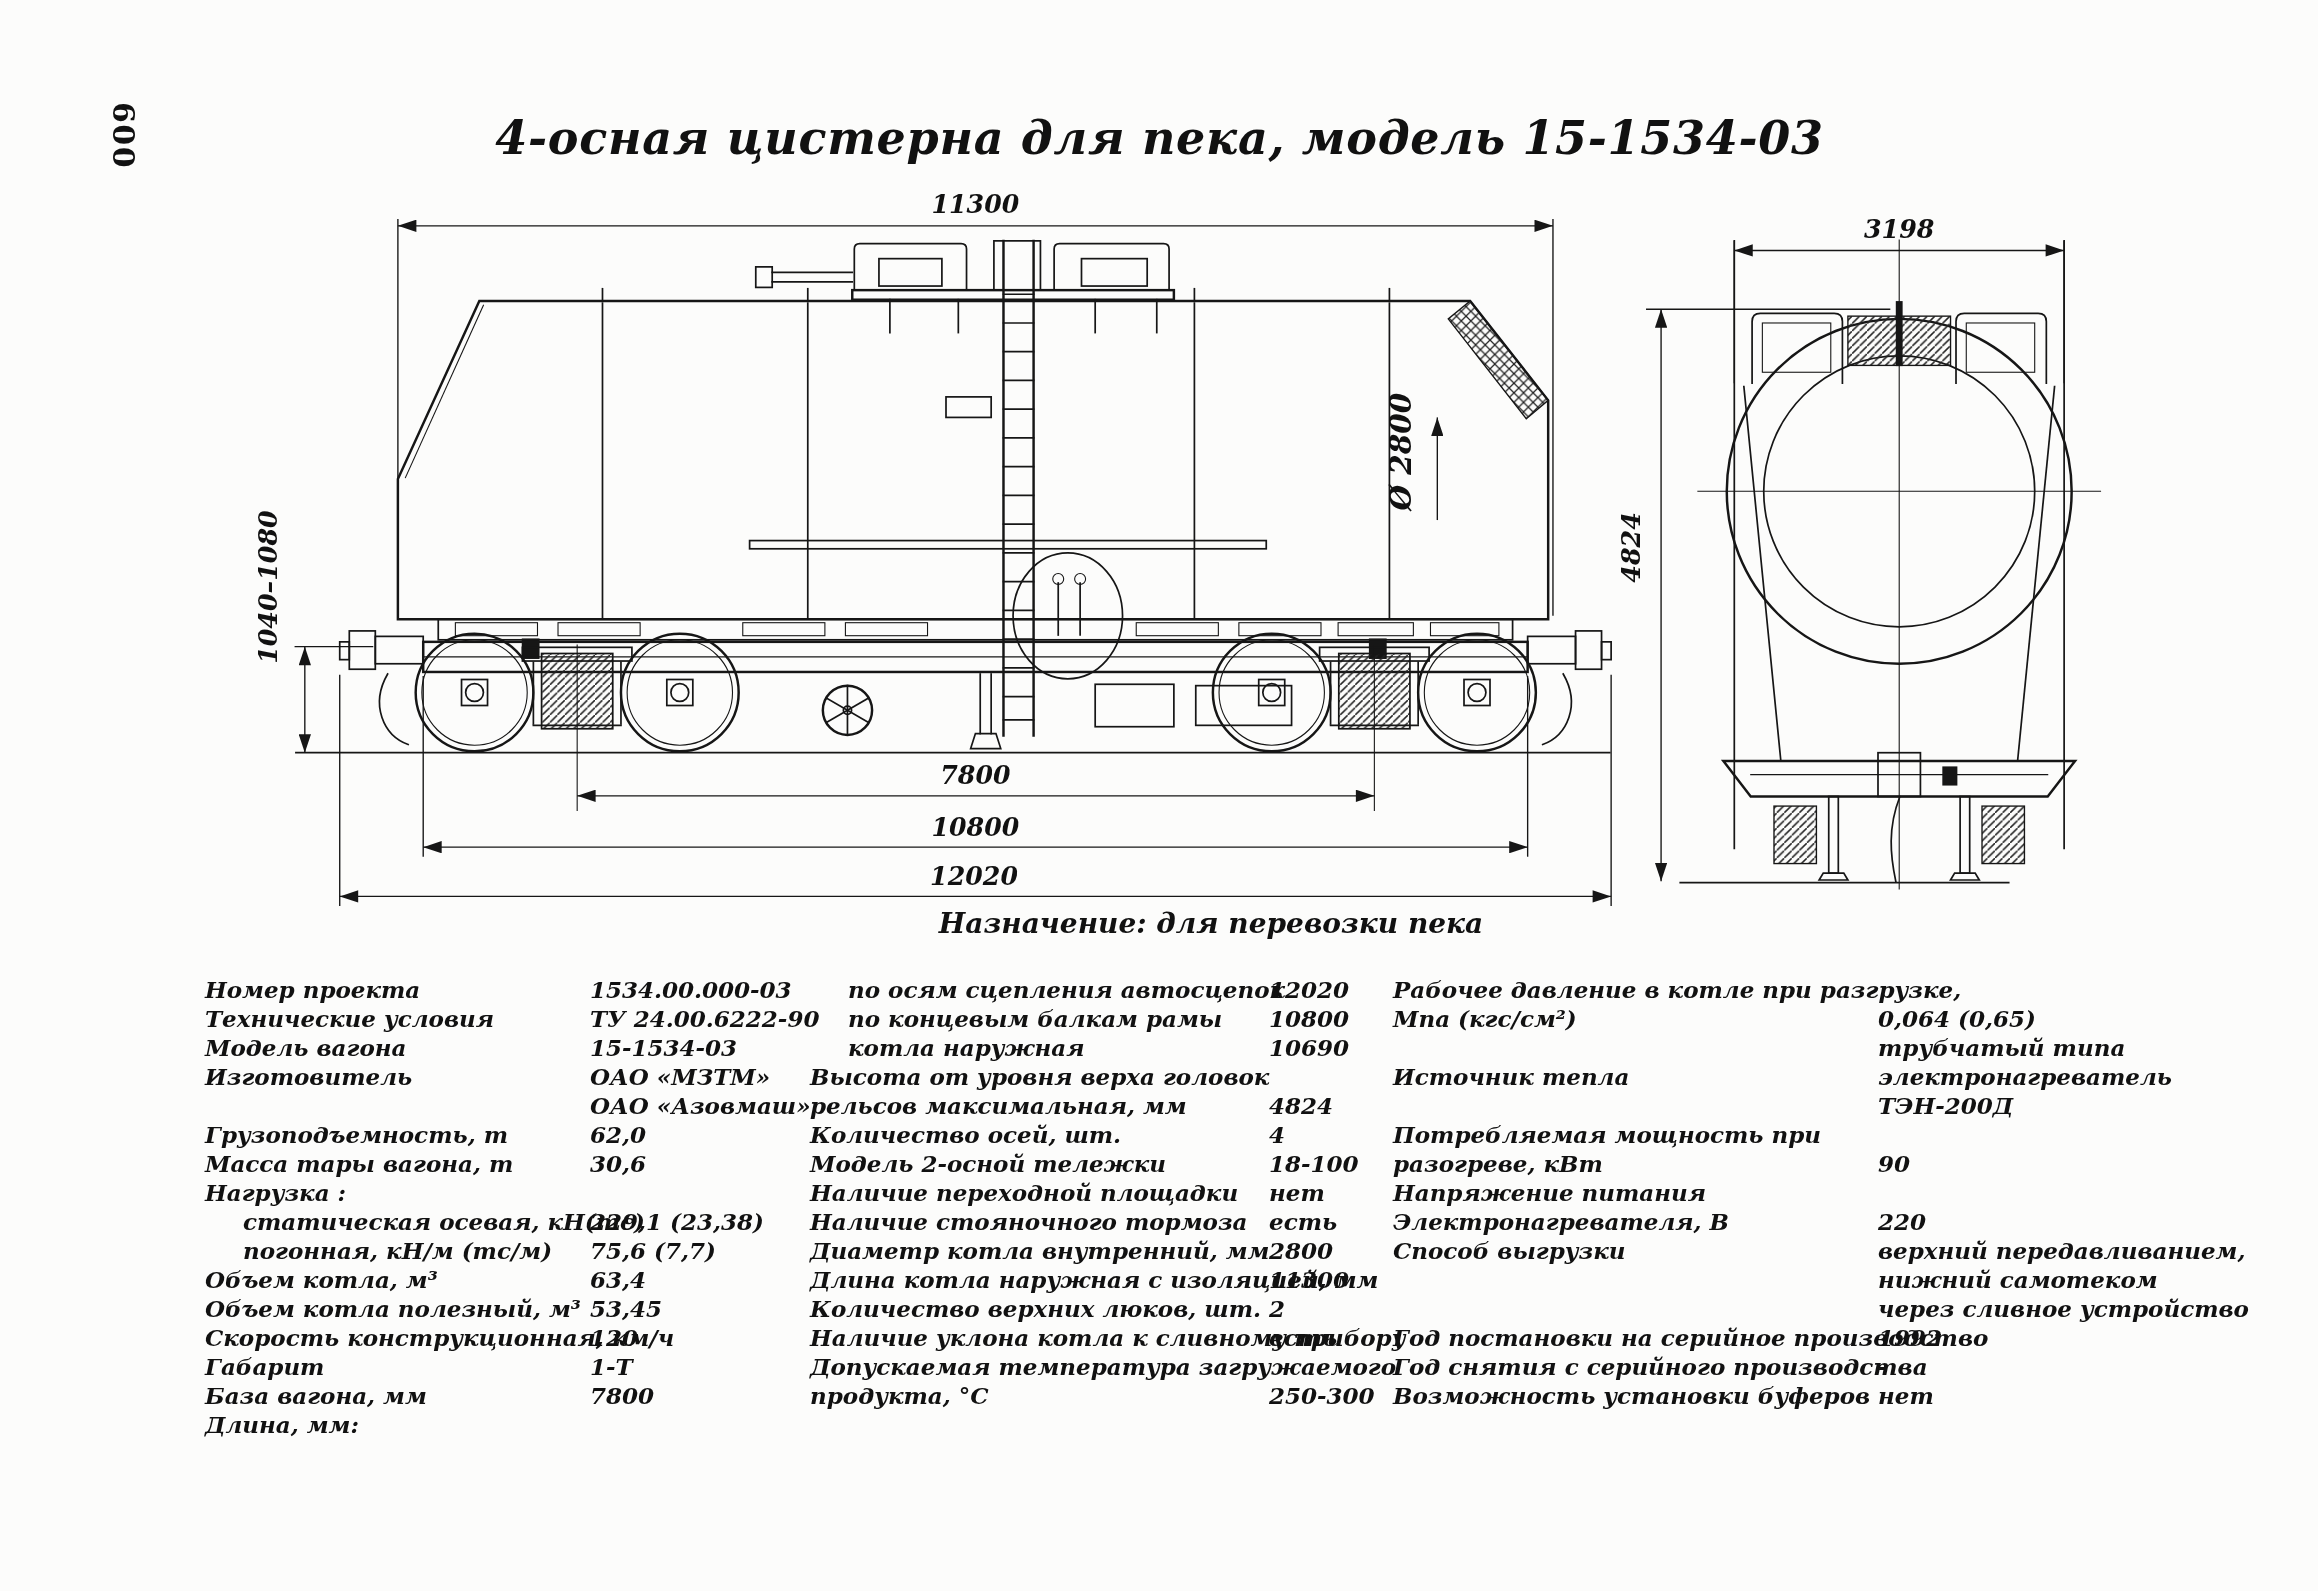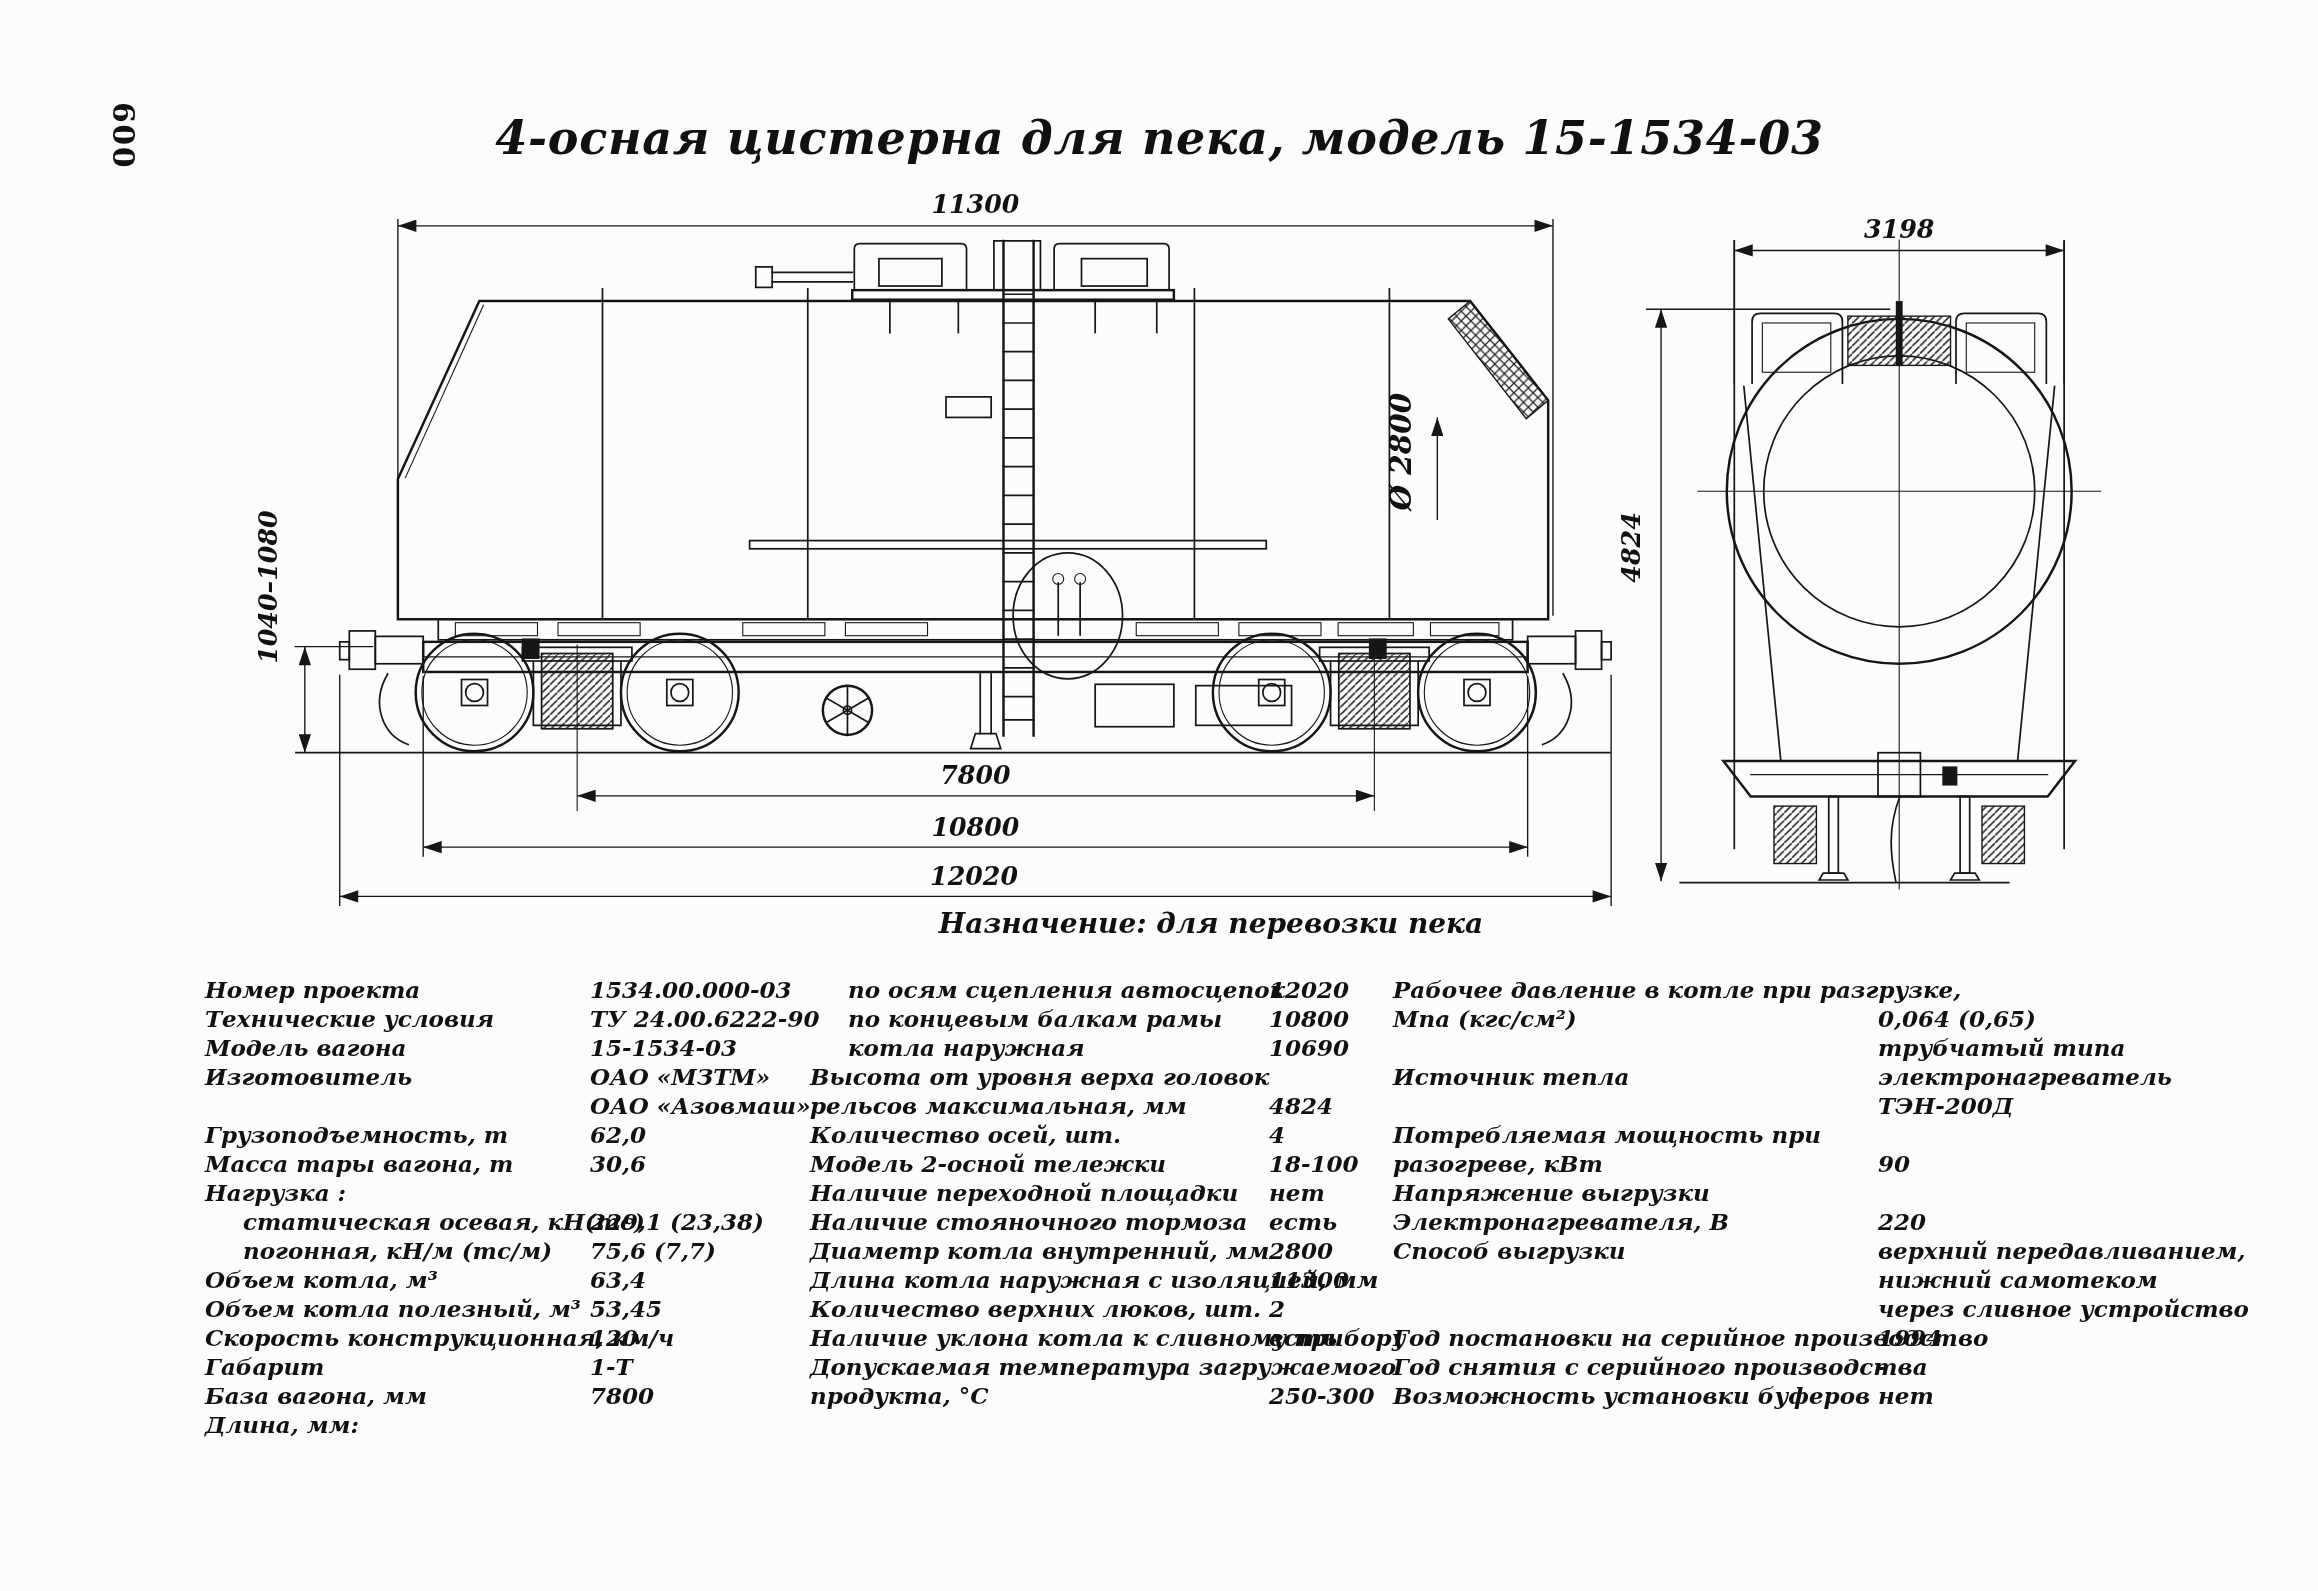--- a/index.html
+++ b/index.html
@@ -431,42 +431,42 @@
         </div>
       <div class="row">
           <span class="lb">Потребляемая мощность при</span>
           <span class="vl"></span>
         </div>
       <div class="row">
           <span class="lb">разогреве, кВт</span>
           <span class="vl">90</span>
         </div>
       <div class="row">
-          <span class="lb">Напряжение выгрузки</span>
+          <span class="lb">Напряжение питания</span>
           <span class="vl"></span>
         </div>
       <div class="row">
           <span class="lb">Электронагревателя, В</span>
           <span class="vl">220</span>
         </div>
       <div class="row">
           <span class="lb">Способ выгрузки</span>
           <span class="vl">верхний передавливанием,</span>
         </div>
       <div class="row">
           <span class="lb"></span>
           <span class="vl">нижний самотеком</span>
         </div>
       <div class="row">
           <span class="lb"></span>
           <span class="vl">через сливное устройство</span>
         </div>
       <div class="row">
           <span class="lb">Год постановки на серийное производство</span>
-          <span class="vl">1994</span>
+          <span class="vl">1992</span>
         </div>
       <div class="row">
           <span class="lb">Год снятия с серийного производства</span>
           <span class="vl">-</span>
         </div>
       <div class="row">
           <span class="lb">Возможность установки буферов</span>
           <span class="vl">нет</span>
         </div>
     </div>

